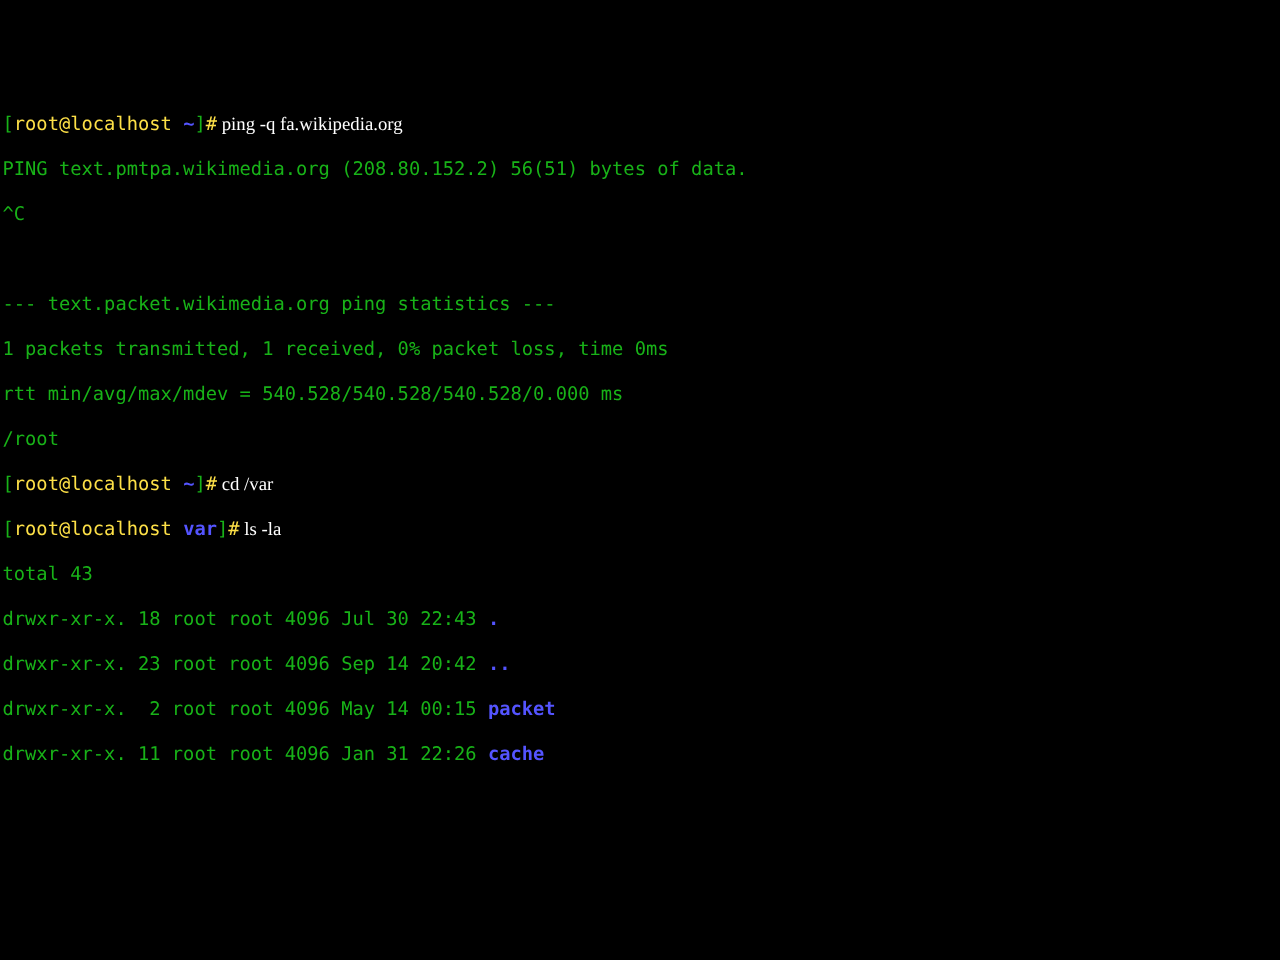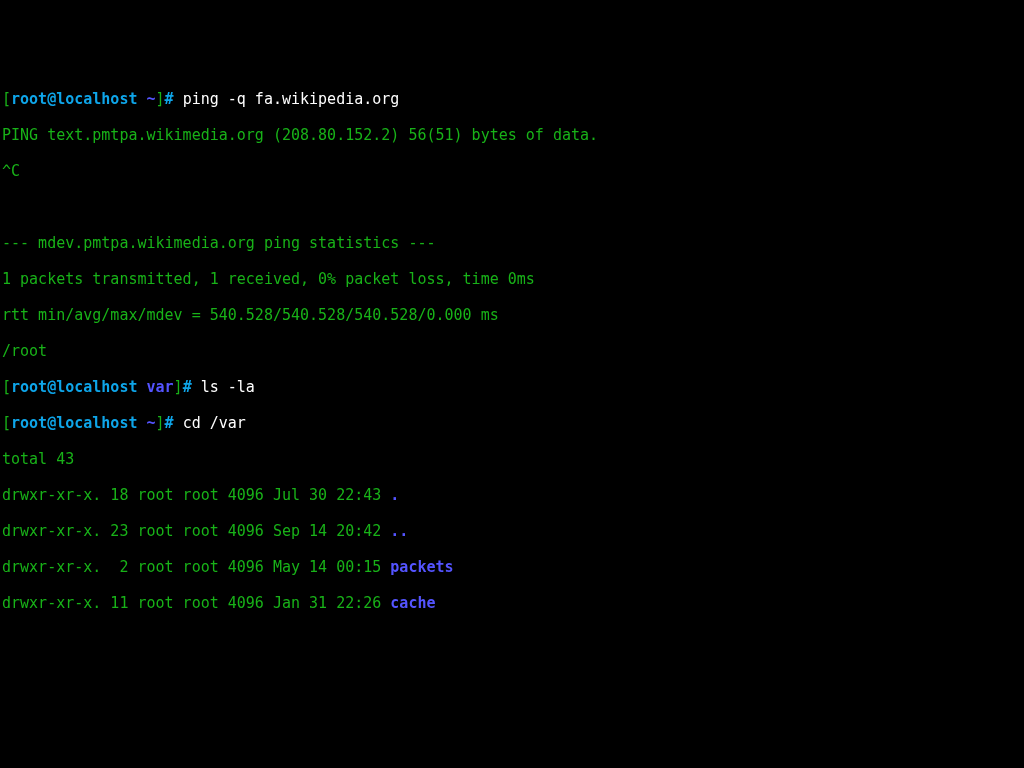--- a/index.html
+++ b/index.html
@@ -9,45 +9,45 @@
     height: 768px;
     overflow: hidden;
     font-family: "DejaVu Sans Mono", "Liberation Mono", monospace;
     font-size: 15px;
     line-height: 18px;
     color: #fff;
     white-space: pre;
   }
   #term { padding: 0 2px; }
   .g  { color: #18b218; } 
-  .bw { color: #fff; }             
-  .rb { color: #0ea5e9; font-weight: bold; }          
+  .bw { color: #fff; font-family: Liberation Serif, serif; }             
+  .rb { color: #fde047; font-weight: normal; }          
   .bb { color: #5454ff; font-weight: bold; }
   .row { display:block; height:18px; }
 </style>
 </head>
 <body>
 
 
 
 <div id="term">
 <span class="row"><span class="g">[</span><span class="rb">root@localhost</span><span class="g"> </span><span class="bb">~</span><span class="g">]</span><span class="rb">#</span><span class="bw"> </span><span class="bw">ping -q fa.wikipedia.org</span></span>
 <span class="row g">PING text.pmtpa.wikimedia.org (208.80.152.2) 56(51) bytes of data.</span>
 <span class="row g">^C</span>
 <span class="row g"> </span>
-<span class="row g">--- mdev.pmtpa.wikimedia.org ping statistics ---</span>
+<span class="row g">--- text.packet.wikimedia.org ping statistics ---</span>
 <span class="row g">1 packets transmitted, 1 received, 0% packet loss, time 0ms</span>
 <span class="row g">rtt min/avg/max/mdev = 540.528/540.528/540.528/0.000 ms</span>
 <span class="row g">/root</span>
+<span class="row"><span class="g">[</span><span class="rb">root@localhost</span><span class="g"> </span><span class="bb">~</span><span class="g">]</span><span class="rb">#</span><span class="bw"> </span><span class="bw">cd /var</span></span>
 <span class="row"><span class="g">[</span><span class="rb">root@localhost</span><span class="g"> </span><span class="bb">var</span><span class="g">]</span><span class="rb">#</span><span class="bw"> </span><span class="bw">ls -la</span></span>
-<span class="row"><span class="g">[</span><span class="rb">root@localhost</span><span class="g"> </span><span class="bb">~</span><span class="g">]</span><span class="rb">#</span><span class="bw"> </span><span class="bw">cd /var</span></span>
 <span class="row g">total 43</span>
 <span class="row"><span class="g">drwxr-xr-x. 18 root root 4096 Jul 30 22:43 </span><span class="bb">.</span></span>
 <span class="row"><span class="g">drwxr-xr-x. 23 root root 4096 Sep 14 20:42 </span><span class="bb">..</span></span>
-<span class="row"><span class="g">drwxr-xr-x.  2 root root 4096 May 14 00:15 </span><span class="bb">packets</span></span>
+<span class="row"><span class="g">drwxr-xr-x.  2 root root 4096 May 14 00:15 </span><span class="bb">packet</span></span>
 <span class="row"><span class="g">drwxr-xr-x. 11 root root 4096 Jan 31 22:26 </span><span class="bb">cache</span></span>
 
 
 
 
 
 
 
 
 

